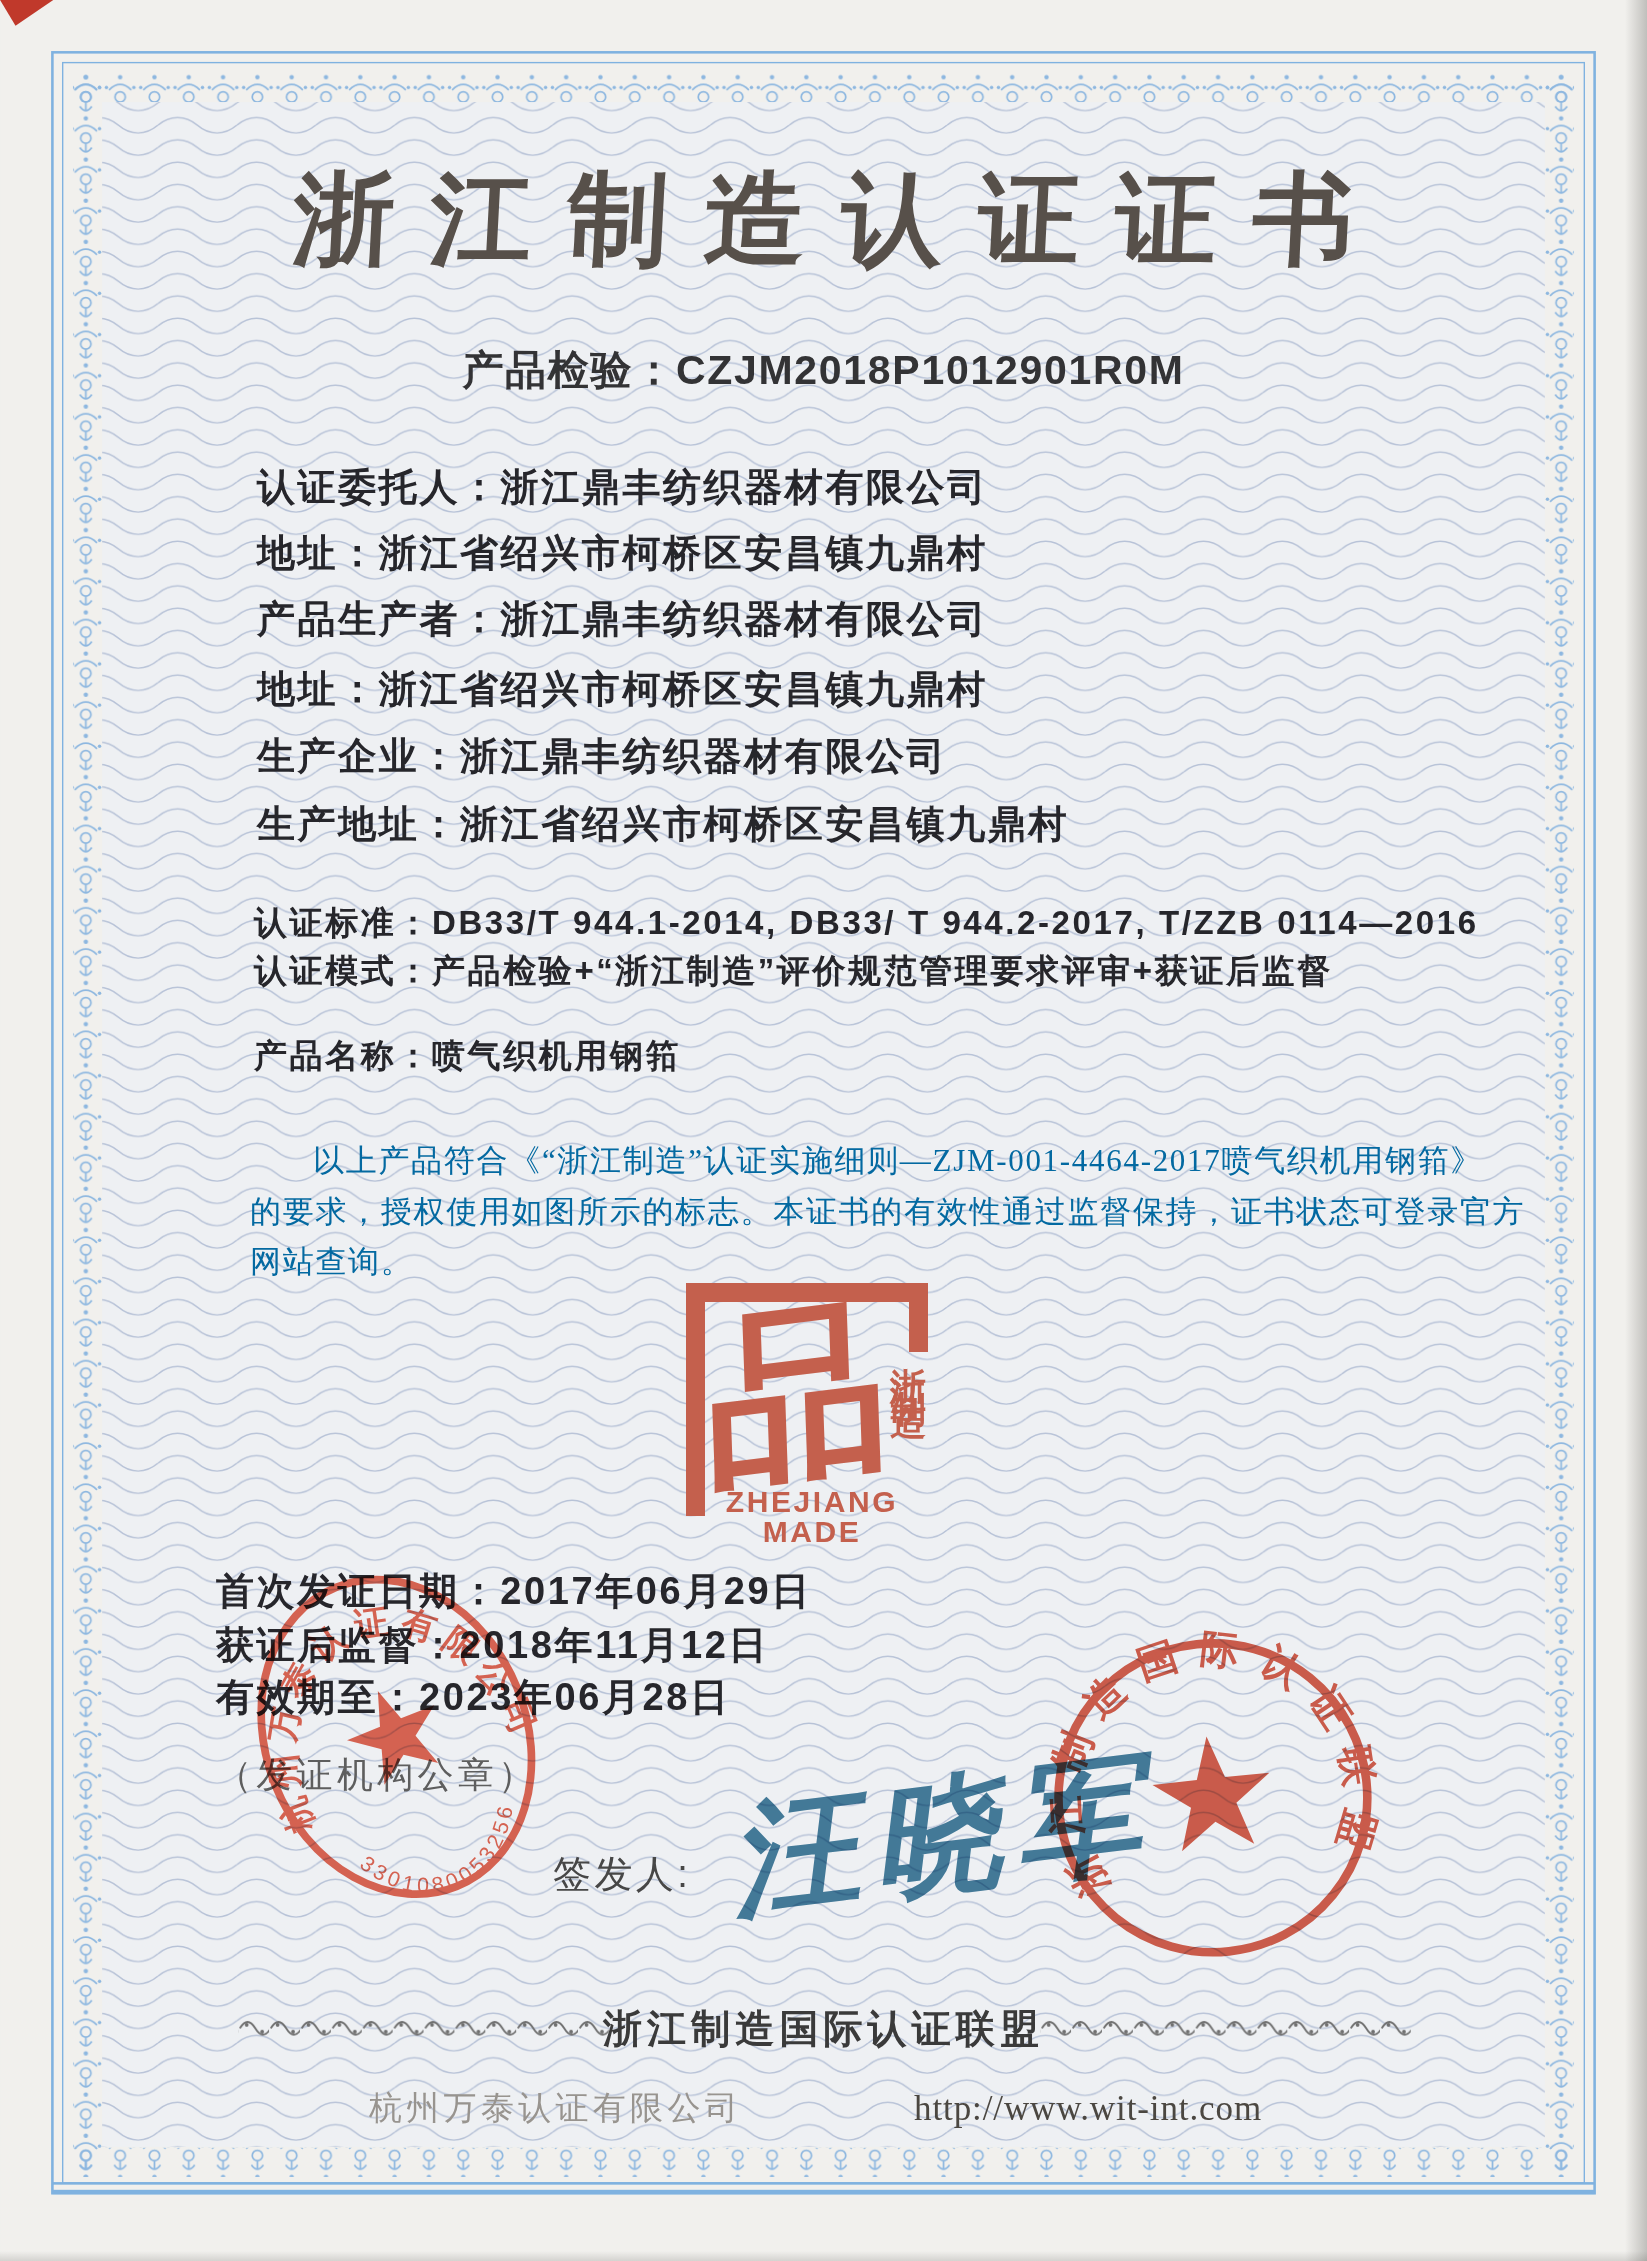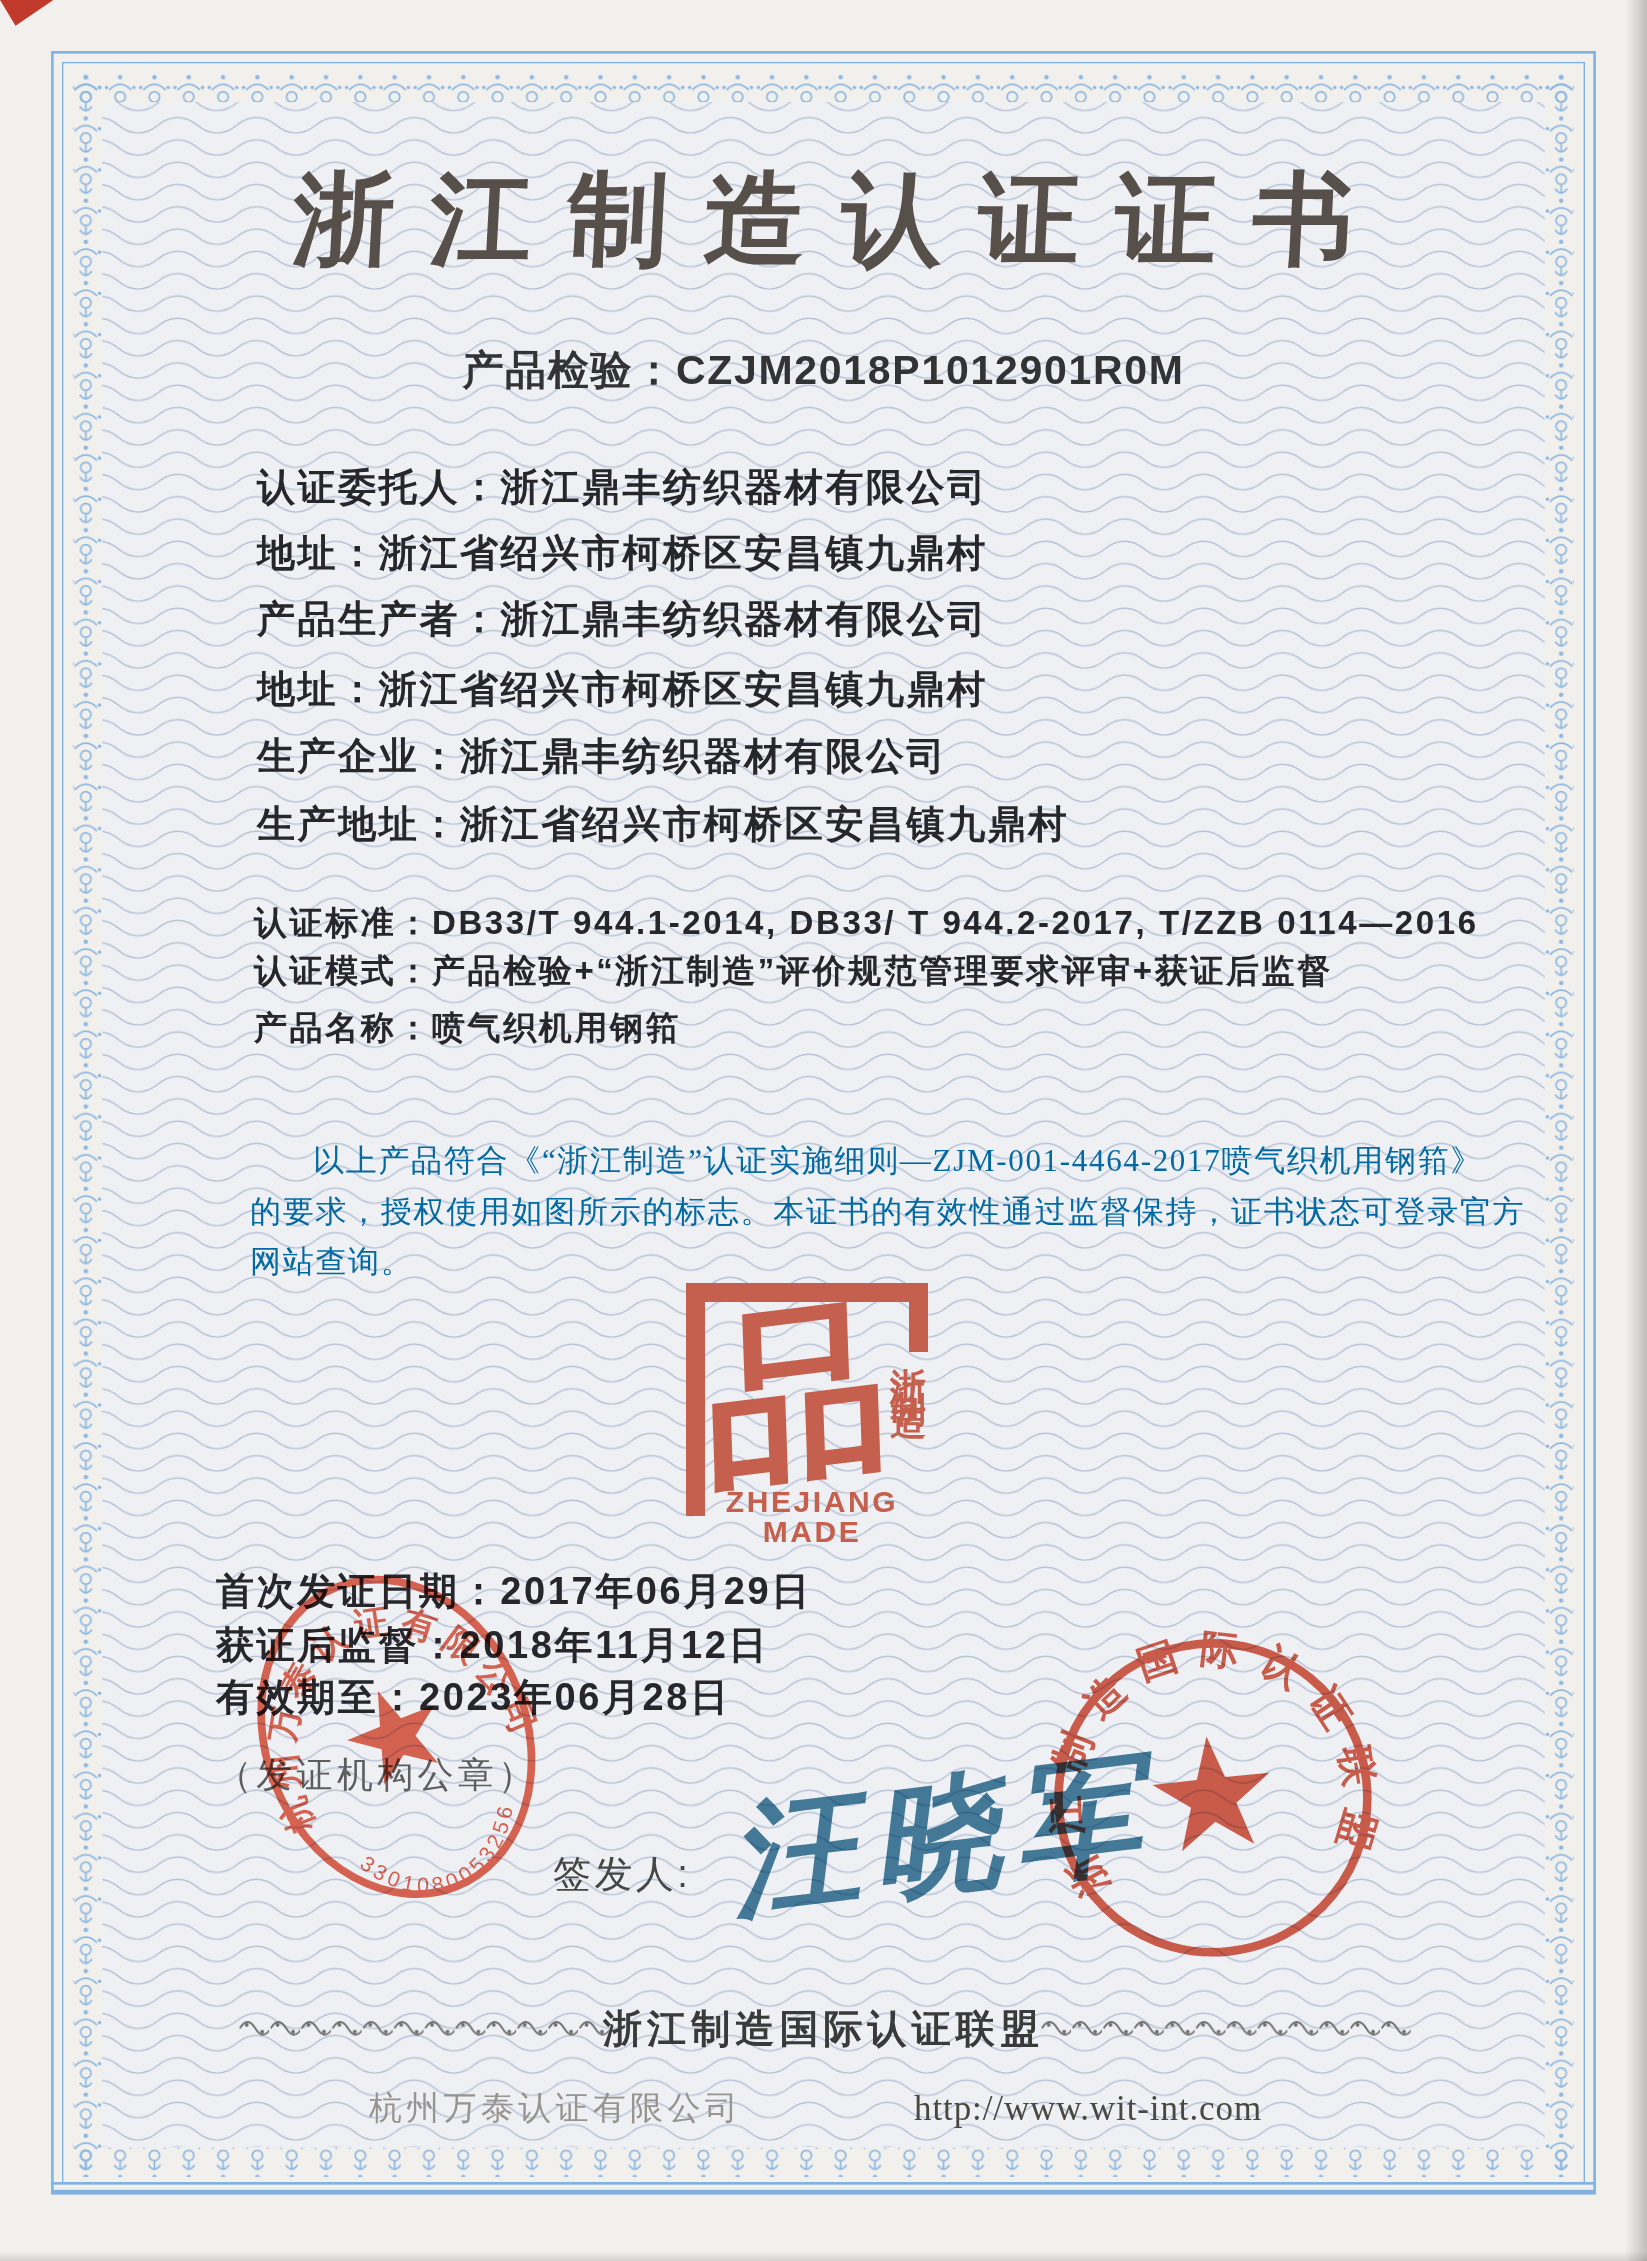--- a/index.html
+++ b/index.html
@@ -96,21 +96,21 @@
   <div class="abs cnline info" style="top:805px">
     <span>生产地址：</span><span>浙江省绍兴市柯桥区安昌镇九鼎村</span>
   </div>
 
   <div class="abs cnline spec" style="top:906px">
     <span>认证标准：</span><span>DB33/T 944.1-2014, DB33/ T 944.2-2017, T/ZZB 0114—2016</span>
   </div>
   <div class="abs cnline spec" style="top:954px">
     <span>认证模式：</span><span>产品检验+“浙江制造”评价规范管理要求评审+获证后监督</span>
   </div>
-  <div class="abs cnline spec" style="top:1011px">
+  <div class="abs cnline spec" style="top:1039px">
     <span>产品名称：</span><span>喷气织机用钢筘</span>
   </div>
 
   <div class="abs para" style="top:1145px;padding-left:63px">以上产品符合《“浙江制造”认证实施细则—ZJM-001-4464-2017喷气织机用钢筘》</div>
   <div class="abs para" style="top:1196px">的要求，授权使用如图所示的标志。本证书的有效性通过监督保持，证书状态可登录官方</div>
   <div class="abs para" style="top:1246px">网站查询。</div>
 
   <div class="abs logo-bar" style="left:686px;top:1283px;width:242px;height:19px"></div>
   <div class="abs logo-bar" style="left:686px;top:1283px;width:19px;height:233px"></div>
   <div class="abs logo-bar" style="left:909px;top:1283px;width:19px;height:69px"></div>

